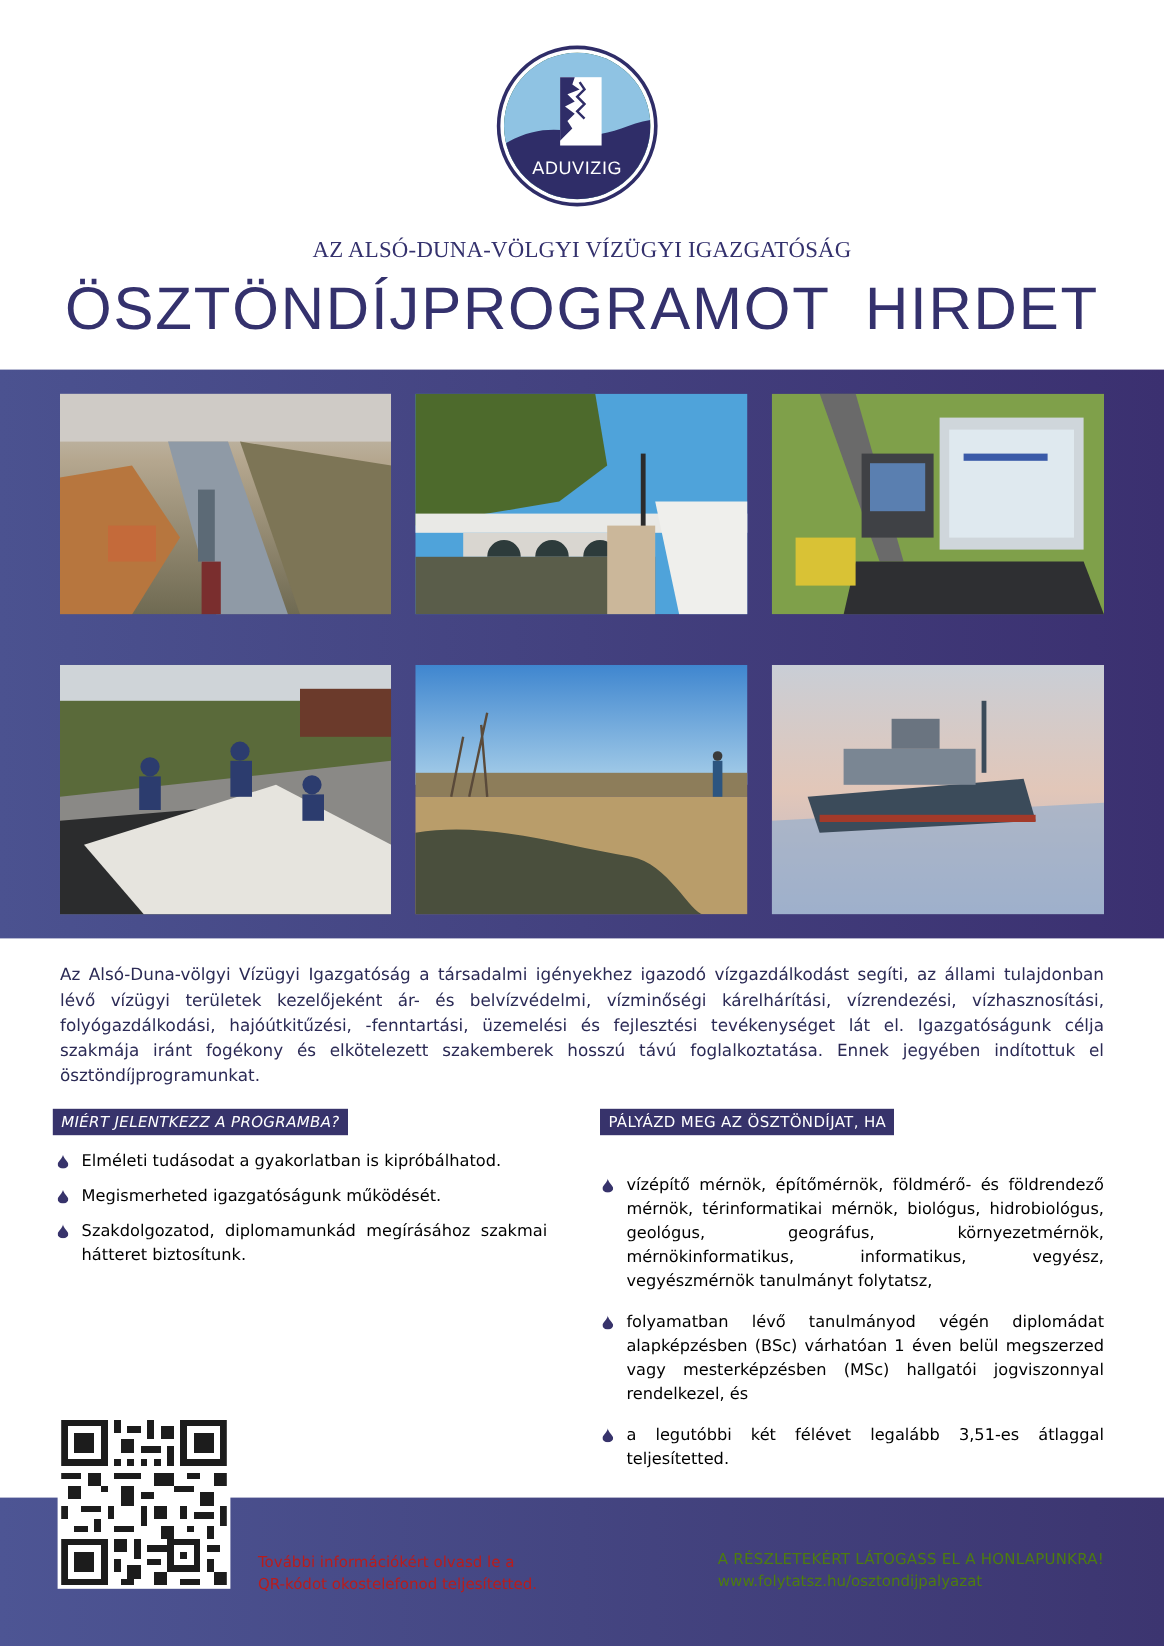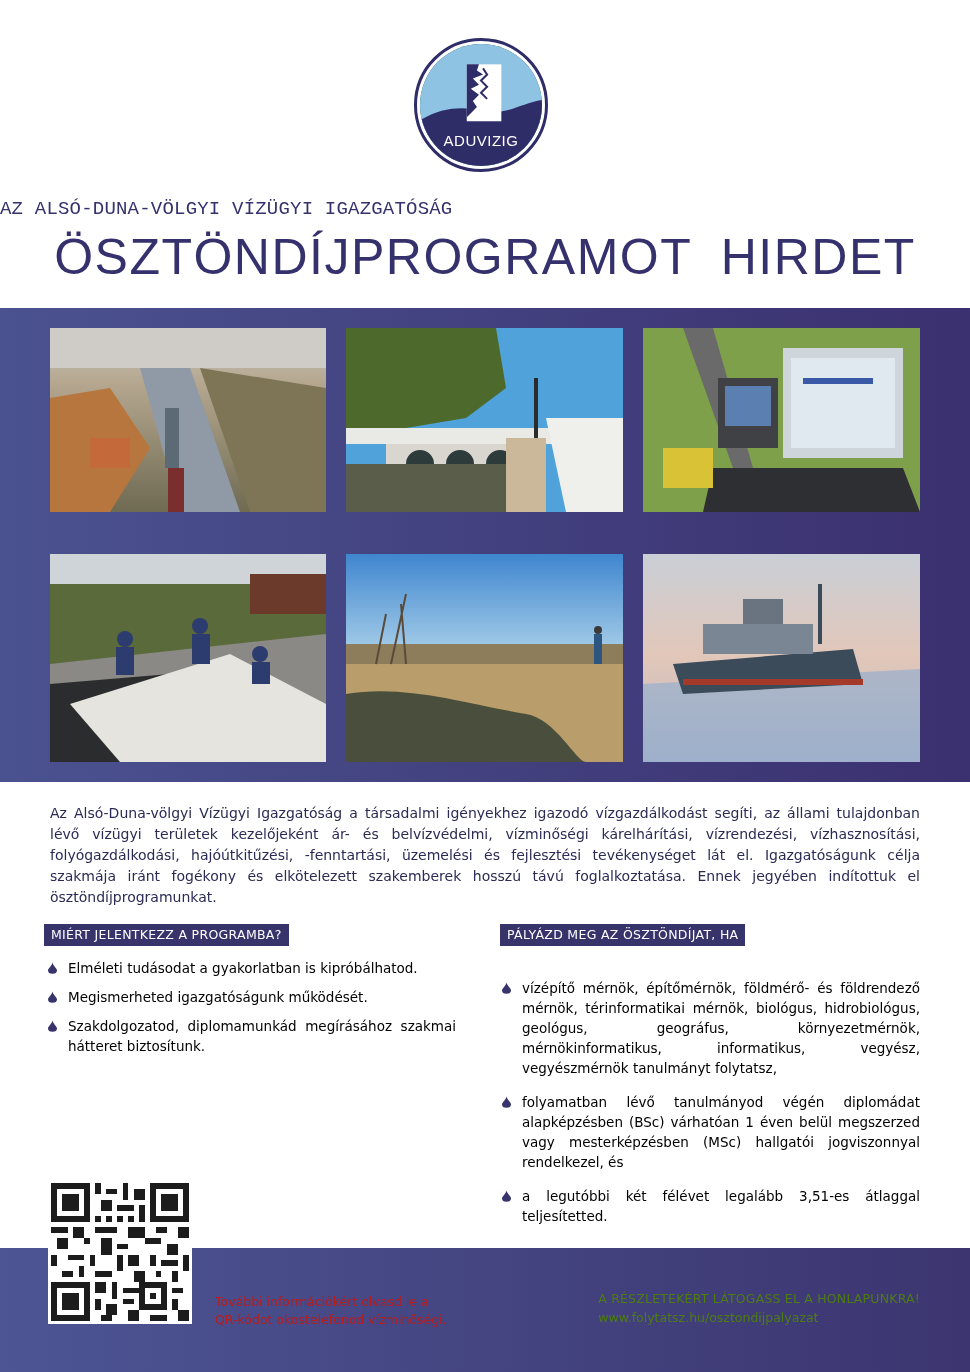--- a/index.html
+++ b/index.html
@@ -6,21 +6,21 @@
   html, body { width: 970px; height: 1372px; background: #ffffff; overflow: hidden; }
   body { position: relative; font-family: "DejaVu Sans", sans-serif; color: #2e2c5a; }
 
   .logo { position: absolute; left: 414px; top: 38px; width: 134px; height: 134px; border-radius: 50%;
           border: 3px solid #2f2d68; background: #ffffff; padding: 3px; }
   .logo-inner { width: 100%; height: 100%; border-radius: 50%; overflow: hidden; position: relative; background: #14532d; }
   .logo-inner svg { position: absolute; left: 0; top: 0; width: 100%; height: 100%; }
   .logo-text { position: absolute; left: 0; right: 0; top: 88px; text-align: center; color: #ffffff;
                font-family: "Liberation Sans", sans-serif; font-size: 15px; letter-spacing: 0.5px; }
 
-  .subtitle { position: absolute; left: 0; right: 0; top: 198px; font-family: Liberation Mono, monospace;
+  .subtitle { position: absolute; left: 0; right: 0; top: 198px; text-align: center; font-family: Liberation Serif, serif;
               font-size: 19px; color: #34316d; letter-spacing: 0.2px; }
   .title { position: absolute; left: 0; right: 0; top: 228px; text-align: center; font-family: "Liberation Sans", sans-serif;
            font-size: 50px; color: #34316d; letter-spacing: 1.5px; word-spacing: 14px; }
 
   .band { position: absolute; left: 0; top: 308px; width: 970px; height: 474px;
           background: linear-gradient(90deg, #4b5290 0%, #43417f 50%, #3b3070 100%); }
   .photo { position: absolute; overflow: hidden; }
   .photo svg { width: 100%; height: 100%; display: block; }
 
   .intro { position: absolute; left: 50px; top: 803px; width: 870px; font-family: "DejaVu Sans", sans-serif;
@@ -154,21 +154,21 @@
     <path d="M30 110 L210 95 L220 130 L40 140 Z" fill="#3b4b5a"></path>
     <rect x="60" y="70" width="110" height="30" fill="#7a8693"></rect>
     <rect x="100" y="45" width="40" height="25" fill="#6a7480"></rect>
     <rect x="175" y="30" width="4" height="60" fill="#3b4b5a"></rect>
     <rect x="40" y="125" width="180" height="6" fill="#a33a2a"></rect>
   </svg>
 </div>
 
 <p class="intro">Az Alsó-Duna-völgyi Vízügyi Igazgatóság a társadalmi igényekhez igazodó vízgazdálkodást segíti, az állami tulajdonban lévő vízügyi területek kezelőjeként ár- és belvízvédelmi, vízminőségi kárelhárítási, vízrendezési, vízhasznosítási, folyógazdálkodási, hajóútkitűzési, -fenntartási, üzemelési és fejlesztési tevékenységet lát el. Igazgatóságunk célja szakmája iránt fogékony és elkötelezett szakemberek hosszú távú foglalkoztatása. Ennek jegyében indítottuk el ösztöndíjprogramunkat.</p>
 
-<div class="sec-head" style="left:44px;">MIÉRT JELENTKEZZ A PROGRAMBA?</div>
+<div class="sec-head" style="left:44px;font-style:italic;">MIÉRT JELENTKEZZ A PROGRAMBA?</div>
 <ul class="list" style="left:46px;top:958px;width:410px;">
   <li>
     <svg class="drop" viewBox="0 0 10 13">
         <path d="M5 0 C 5 3, 0 7, 0 9 a5 4 0 0 0 10 0 C 10 7, 5 3, 5 0 Z" fill="#37336b"></path>
       </svg>
     <span>Elméleti tudásodat a gyakorlatban is kipróbálhatod.</span>
   </li>
   <li>
     <svg class="drop" viewBox="0 0 10 13">
         <path d="M5 0 C 5 3, 0 7, 0 9 a5 4 0 0 0 10 0 C 10 7, 5 3, 5 0 Z" fill="#37336b"></path>
@@ -271,19 +271,19 @@
         <rect x="22" y="21" width="1" height="2"></rect>
         <rect x="23" y="23" width="2" height="2"></rect>
         <rect x="9" y="24" width="2" height="1"></rect>
         <rect x="18" y="24" width="3" height="1"></rect>
     </g>
   </svg>
 </div>
 
 <div class="qr-note">
   <div>További információkért olvasd le a</div>
-  <div>QR-kódot okostelefonod vízminőségi.</div>
+  <div>QR-kódot okostelefonod teljesítetted.</div>
 </div>
 
 <div class="cta">
   <div class="cta-head">A RÉSZLETEKÉRT LÁTOGASS EL A HONLAPUNKRA!</div>
   <div class="cta-url">www.folytatsz.hu/osztondijpalyazat</div>
 </div>
 
 </body></html>

